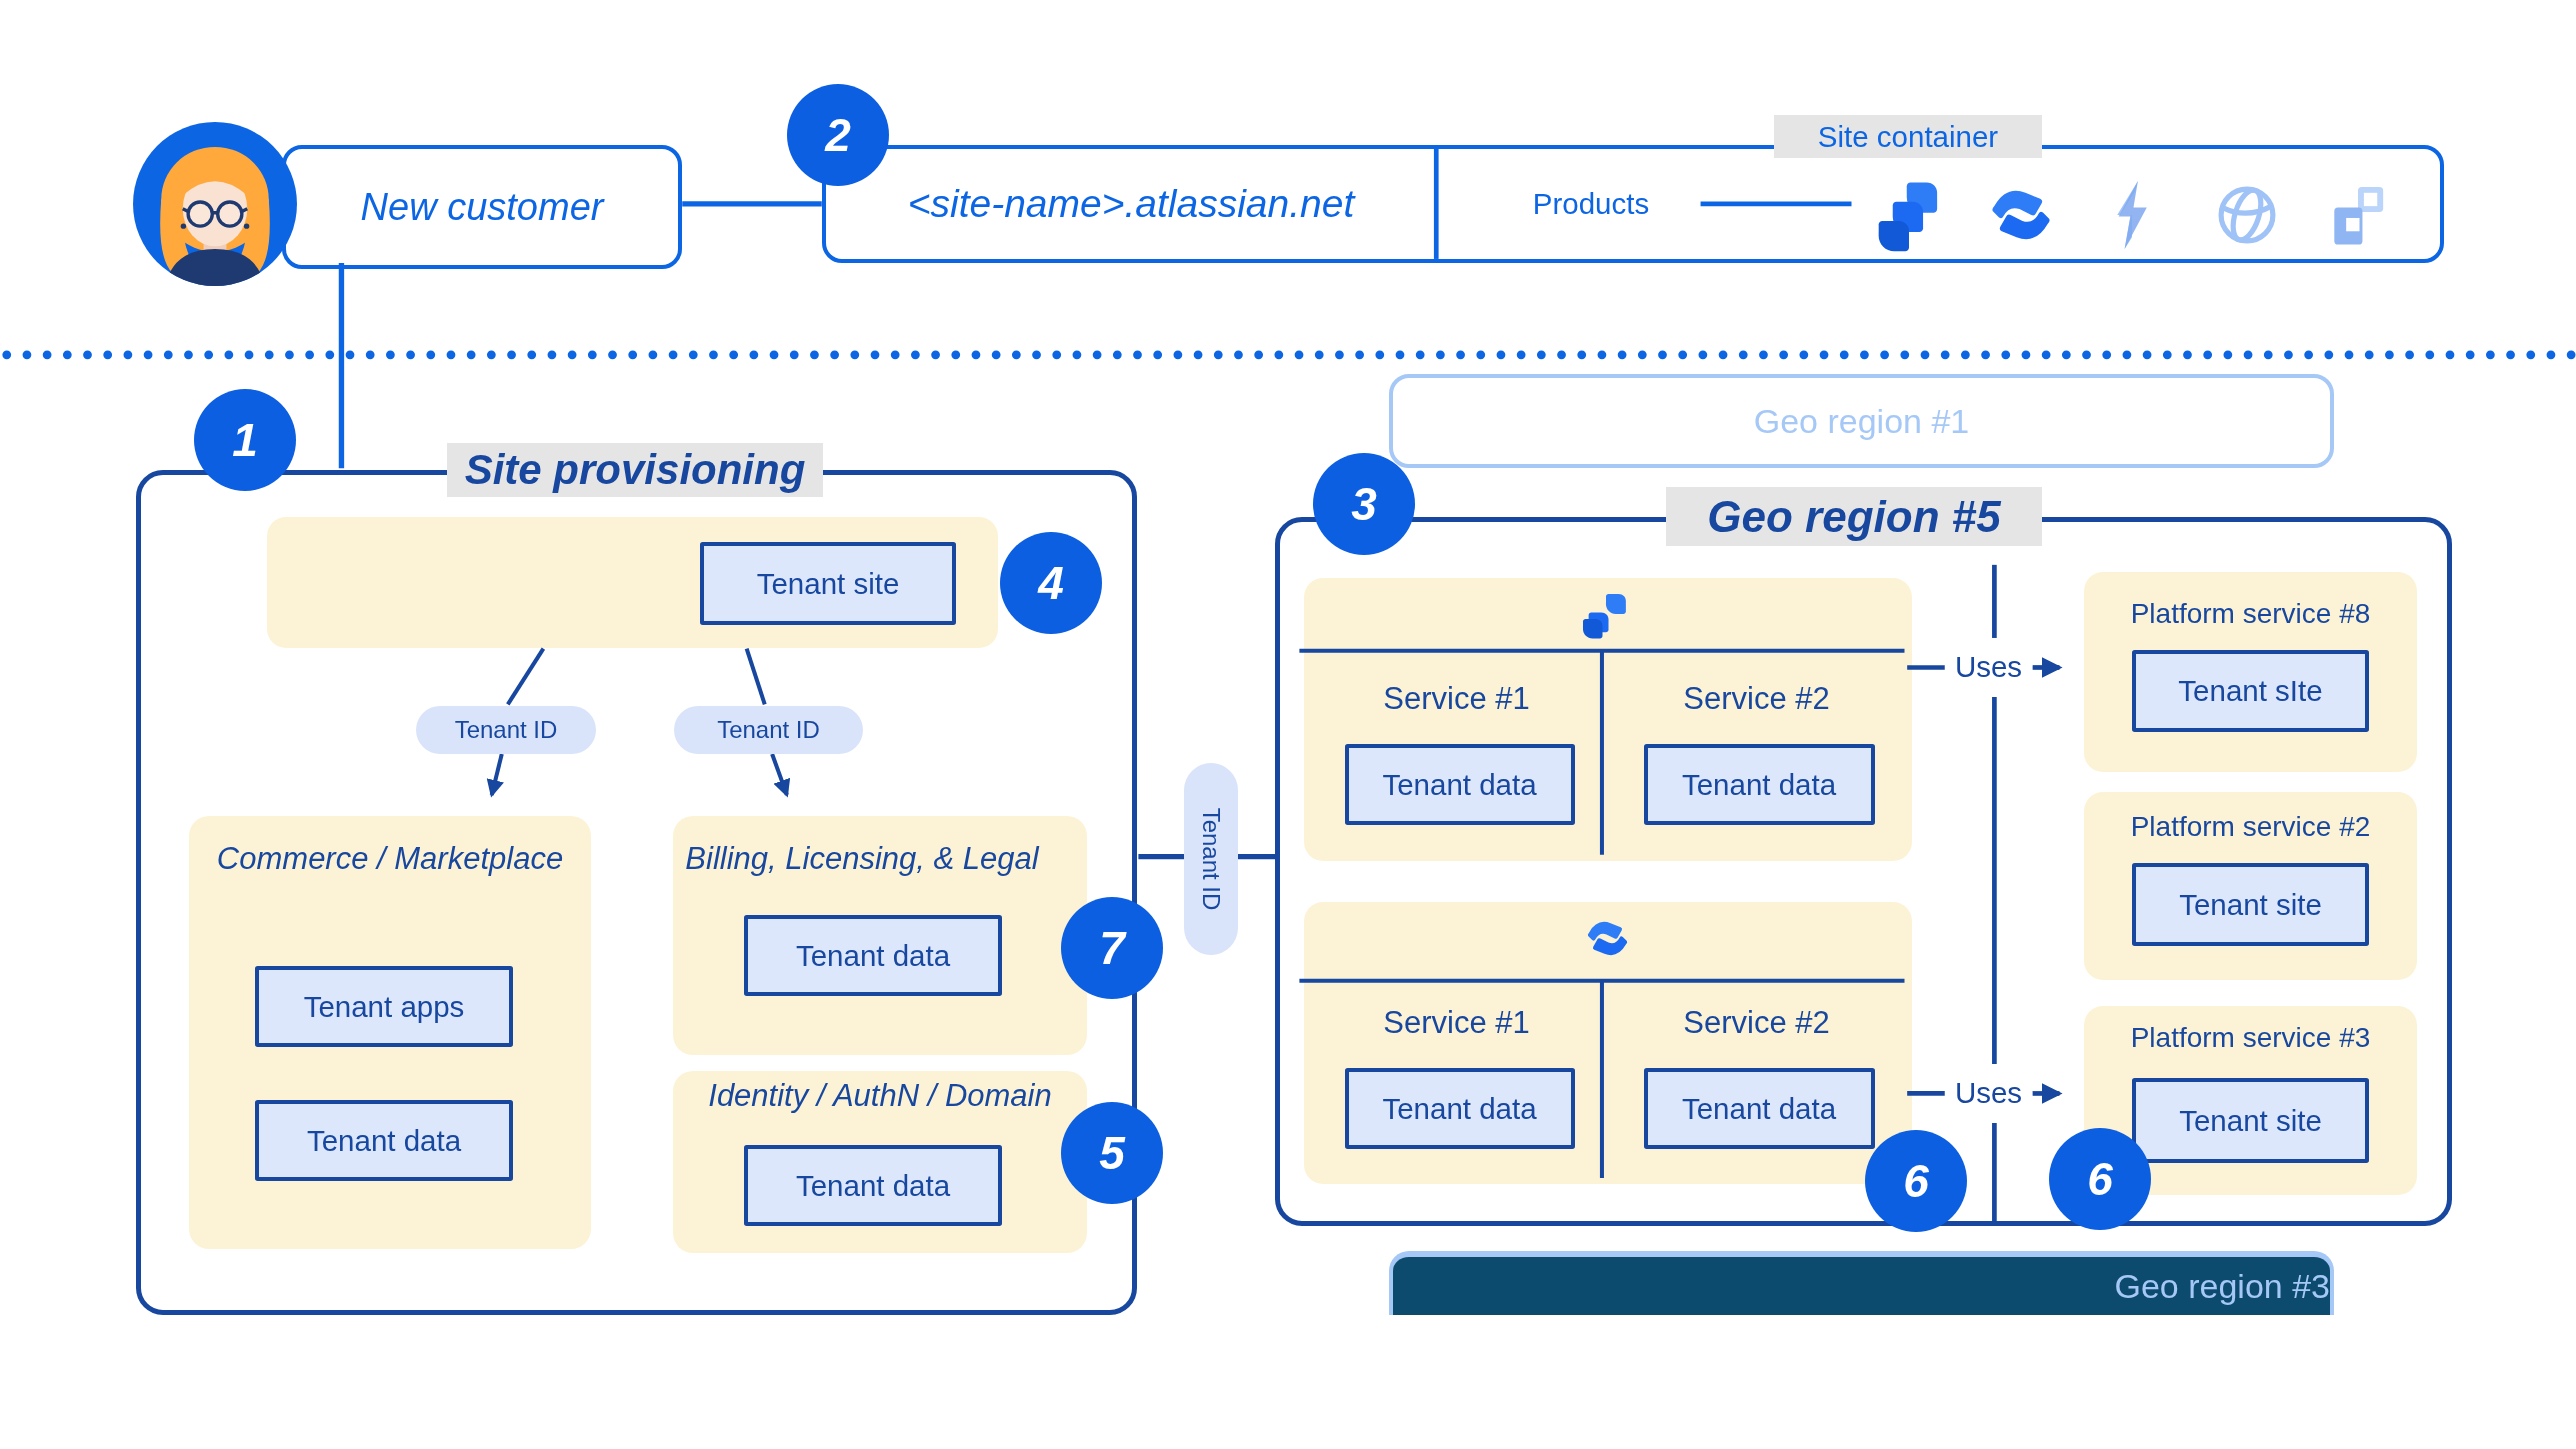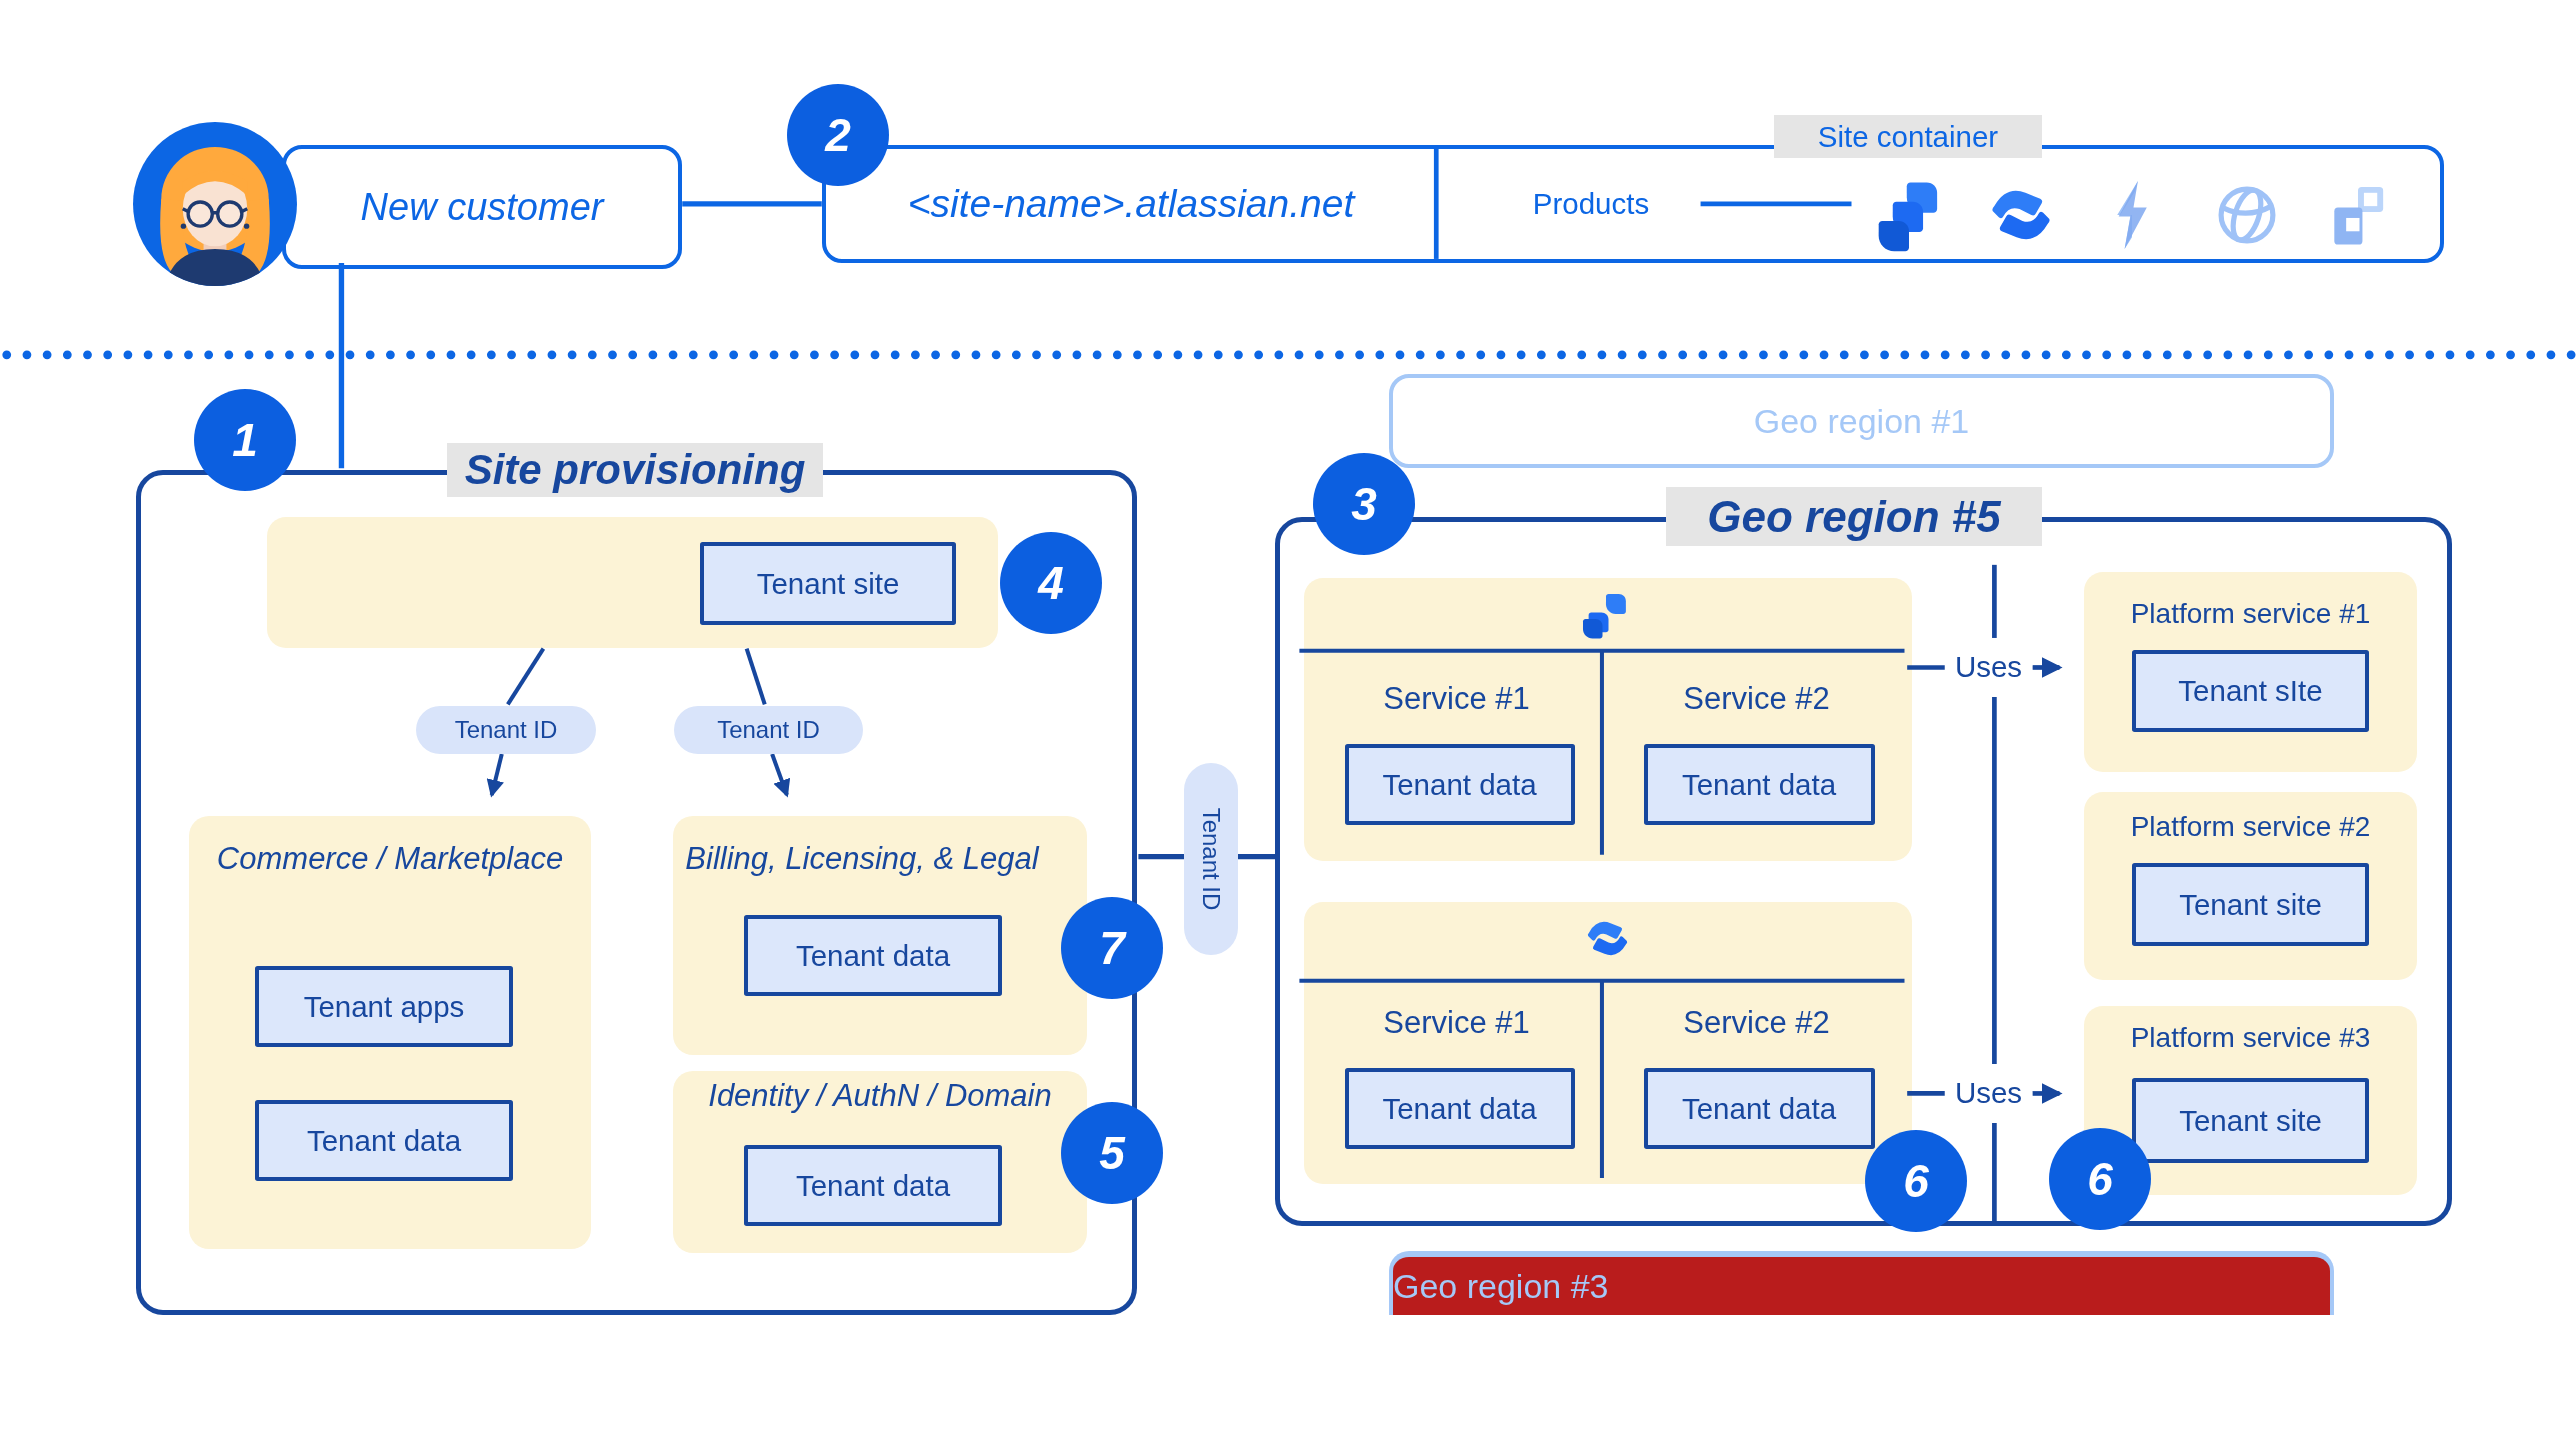--- a/index.html
+++ b/index.html
@@ -113,43 +113,43 @@
       <div class="tenant" style="left:41px;top:166px;width:230px;height:81px;">
         <span>Tenant data</span>
       </div>
       <div class="tenant" style="left:340px;top:166px;width:231px;height:81px;">
         <span>Tenant data</span>
       </div>
     </div>
   </div>
 
   <div class="cream" style="left:2084px;top:572px;width:333px;height:200px;border-radius:19px;">
-    <div class="ps-title" style="left:0;top:24px;width:333px;height:36px;">Platform service #1</div>
+    <div class="ps-title" style="left:0;top:24px;width:333px;height:36px;">Platform service #8</div>
     <div class="tenant" style="left:48px;top:78px;width:237px;height:82px;">
       <span>Tenant sIte</span>
     </div>
   </div>
 
   <div class="cream" style="left:2084px;top:792px;width:333px;height:188px;border-radius:19px;">
     <div class="ps-title" style="left:0;top:17px;width:333px;height:36px;">Platform service #2</div>
     <div class="tenant" style="left:48px;top:71px;width:237px;height:83px;">
       <span>Tenant site</span>
     </div>
   </div>
 
   <div class="cream" style="left:2084px;top:1006px;width:333px;height:189px;border-radius:19px;">
     <div class="ps-title" style="left:0;top:14px;width:333px;height:36px;">Platform service #3</div>
     <div class="tenant" style="left:48px;top:72px;width:237px;height:85px;">
       <span>Tenant site</span>
     </div>
   </div>
 
-  <div style="position:absolute;left:1389px;top:1251px;width:945px;height:64px;background:#b91c1c;
+  <div style="position:absolute;left:1389px;top:1251px;width:945px;height:64px;background:#0c4a6e;
               border-top:6px solid var(--faded);border-left:4px solid var(--faded);border-right:4px solid var(--faded);
-              border-radius:20px 20px 0 0;display:flex;align-items:center;justify-content:flex-start;
+              border-radius:20px 20px 0 0;display:flex;align-items:center;justify-content:flex-end;
               color:var(--faded);font-size:34px;">
     <span>Geo region #3</span>
   </div>
 
   <svg class="layer" width="2576" height="1449" viewBox="0 0 3840 2160">
     <defs>
       <marker id="arr" viewBox="0 0 10 10" refX="8.5" refY="5" markerWidth="4.4" markerHeight="4.4" orient="auto" markerUnits="strokeWidth">
         <path d="M0 0 L10 5 L0 10 z" fill="#17479E"></path>
       </marker>
     </defs>

